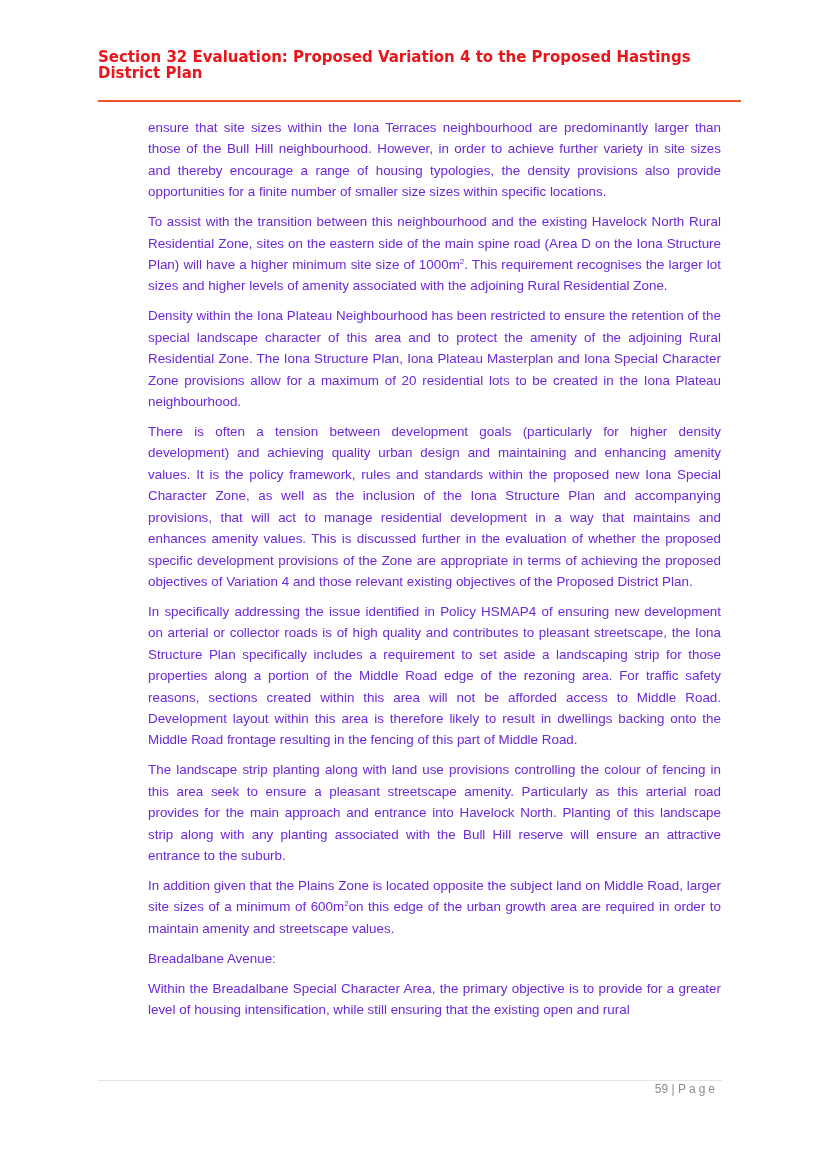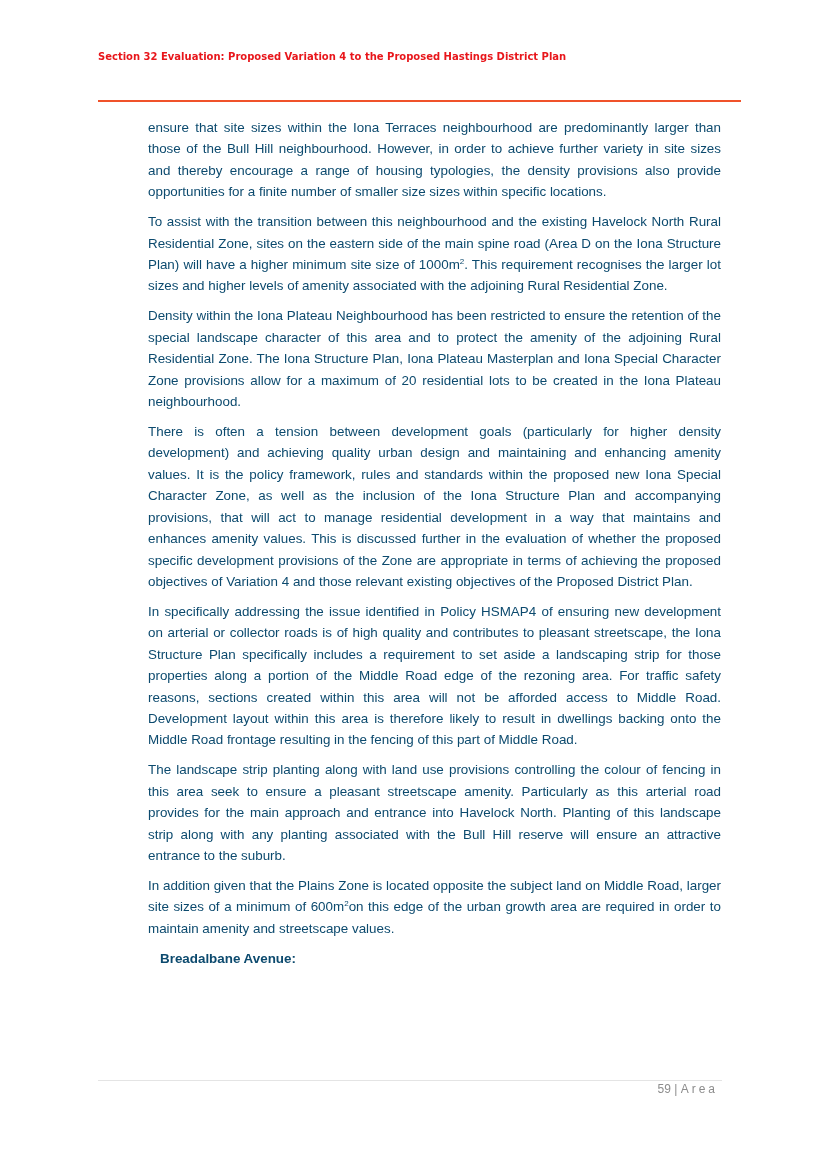--- a/index.html
+++ b/index.html
@@ -1,33 +1,33 @@
 <!DOCTYPE html>
 <html><head>
 <meta charset="utf-8">
 <style>
   html, body { margin: 0; padding: 0; background: #ffffff; }
   body { width: 821px; height: 1160px; position: relative; overflow: hidden; }
   .page { position: absolute; left: 0; top: 0; width: 821px; height: 1160px; background: #fff; }
   .header-title {
     position: absolute; left: 98px; top: 49px; width: 640px;
     font-family: "DejaVu Sans", sans-serif; font-weight: bold;
-    font-size: 10px; line-height: 16px; color: #e8161b;
+    font-size: 15px; line-height: 16px; color: #e8161b;
   }
   .header-rule {
     position: absolute; left: 98px; top: 100px; width: 643px; height: 2px;
     background: #f0522a;
   }
   .body {
     position: absolute; left: 148px; top: 117px; width: 573px;
     font-family: "Liberation Sans", sans-serif; font-size: 13.4px;
-    line-height: 21.4px; color: #0c4a6e;
+    line-height: 21.4px; color: #6d28d9;
   }
   .body p { margin: 0 0 8.6px 0; text-align: justify; }
-  .body .heading { font-weight: bold; text-align: left; margin-left: 12px; }
+  .body .heading { font-weight: normal; text-align: left; }
   sup { font-size: 8px; line-height: 0; vertical-align: super; }
   .footer-rule {
     position: absolute; left: 98px; top: 1080px; width: 624px; height: 1px;
     background: #e4e4e4;
   }
   .footer {
     position: absolute; right: 103px; top: 1082px;
     font-family: "Liberation Sans", sans-serif; font-size: 12px; color: #8c8c8c;
   }
   .footer .pg { letter-spacing: 3px; }
@@ -41,21 +41,22 @@
 
   <div class="body">
     <p>ensure that site sizes within the Iona Terraces neighbourhood are predominantly larger than those of the Bull Hill neighbourhood.  However, in order to achieve further variety in site sizes and thereby encourage a range of housing typologies, the density provisions also provide opportunities for a finite number of smaller size sizes within specific locations.</p>
     <p><span>To assist with the transition between this neighbourhood and the existing Havelock North Rural Residential Zone, sites on the eastern side of the main spine road (Area D on the Iona Structure Plan) will have a higher minimum site size of 1000m</span><sup>2</sup><span>.  This requirement recognises the larger lot sizes and higher levels of amenity associated with the adjoining Rural Residential Zone.</span></p>
     <p>Density within the Iona Plateau Neighbourhood has been restricted to ensure the retention of the special landscape character of this area and to protect the amenity of the adjoining Rural Residential Zone.  The Iona Structure Plan, Iona Plateau Masterplan and Iona Special Character Zone provisions allow for a maximum of 20 residential lots to be created in the Iona Plateau neighbourhood.</p>
     <p>There is often a tension between development goals (particularly for higher density development) and achieving quality urban design and maintaining and enhancing amenity values. It is the policy framework, rules and standards within the proposed new Iona Special Character Zone, as well as the inclusion of the Iona Structure Plan and accompanying provisions, that will act to manage residential development in a way that maintains and enhances amenity values.  This is discussed further in the evaluation of whether the proposed specific development provisions of the Zone are appropriate in terms of achieving the proposed objectives of Variation 4 and those relevant existing objectives of the Proposed District Plan.</p>
     <p>In specifically addressing the issue identified in Policy HSMAP4 of ensuring new development on arterial or collector roads is of high quality and contributes to pleasant streetscape, the Iona Structure Plan specifically includes a requirement to set aside a landscaping strip for those properties along a portion of the Middle Road edge of the rezoning area.  For traffic safety reasons, sections created within this area will not be afforded access to Middle Road. Development layout within this area is therefore likely to result in dwellings backing onto the Middle Road frontage resulting in the fencing of this part of Middle Road.</p>
     <p>The landscape strip planting along with land use provisions controlling the colour of fencing in this area seek to ensure a pleasant streetscape amenity.  Particularly as this arterial road provides for the main approach and entrance into Havelock North.  Planting of this landscape strip along with any planting associated with the Bull Hill reserve will ensure an attractive entrance to the suburb.</p>
     <p><span>In addition given that the Plains Zone is located opposite the subject land on Middle Road, larger site sizes of a minimum of 600m</span><sup>2</sup><span>on this edge of the urban growth area are required in order to maintain amenity and streetscape values.</span></p>
     <p class="heading">Breadalbane Avenue:</p>
+    <p>Within the Breadalbane Special Character Area, the primary objective is to provide for a greater level of housing intensification, while still ensuring that the existing open and rural</p>
   </div>
 
   <div class="footer-rule"></div>
   <div class="footer">
     <span>59</span>
     <span>|</span>
-    <span class="pg">Area</span>
+    <span class="pg">Page</span>
   </div>
 </div>
 
 </body></html>

